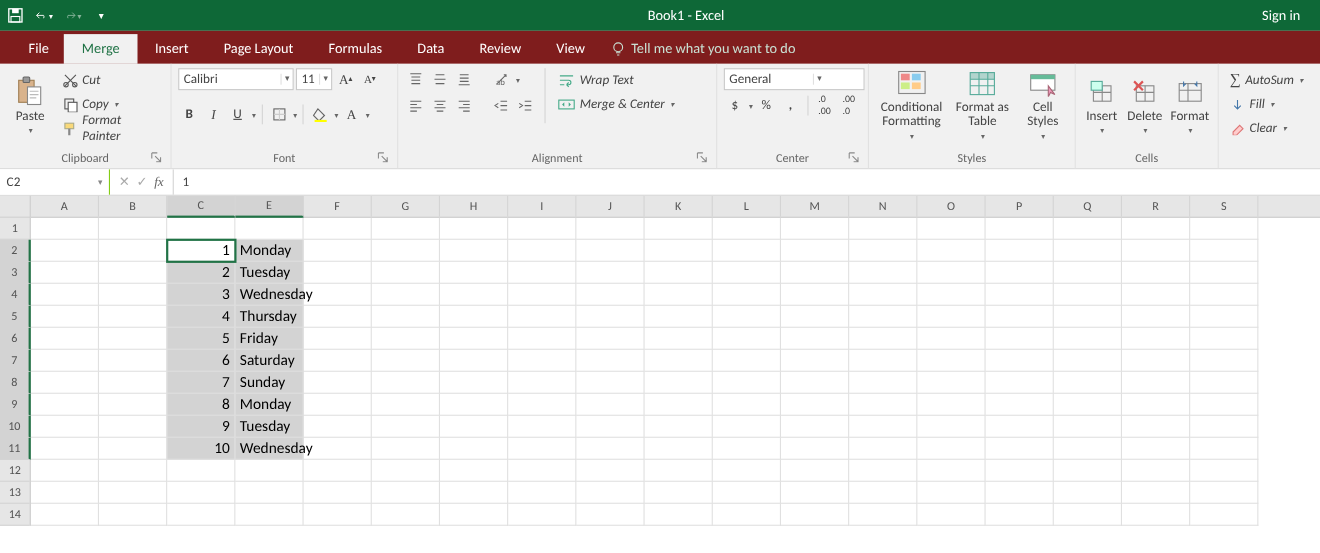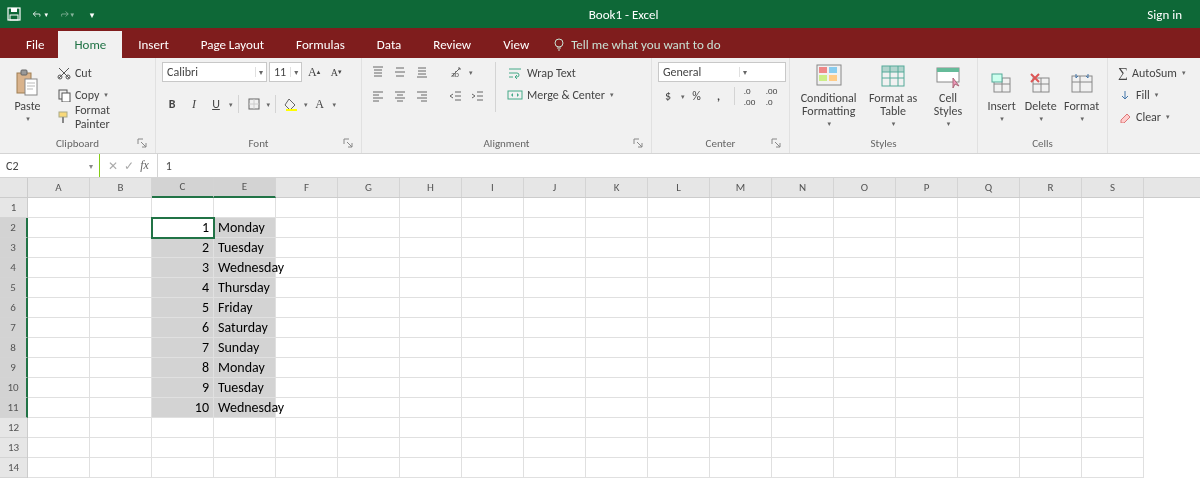--- a/index.html
+++ b/index.html
@@ -15,21 +15,21 @@
   .tab.file { padding: 6px 14px; }
   .tellme { display: flex; align-items: center; color: #c9e0d3; font-size: 13px; margin-left: 8px; padding-bottom: 6px; gap: 6px; justify-content: center; }
   .ribbon { background: #f1f1f1; border-bottom: 1px solid #d4d4d4; height: 96px; display: flex; }
   .group { border-right: 1px solid #e1e1e1; display: flex; flex-direction: column; justify-content: space-between; padding: 4px 6px 0 6px; }
   .group-label { text-align: center; font-size: 11px; color: #666; padding: 2px 0 3px; position: relative; }
   .group-label .launcher { position: absolute; right: 0; bottom: 3px; width: 12px; height: 12px; }
   .group-body { display: flex; align-items: flex-start; gap: 4px; flex: 1; }
   .bigbtn { display: flex; flex-direction: column; align-items: center; justify-content: center; width: 44px; height: 66px; gap: 2px; text-align: center; line-height: 1.1; }
   .bigbtn .ico { width: 30px; height: 30px; display: flex; align-items: center; justify-content: center; }
   .stack3 { display: flex; flex-direction: column; gap: 1px; }
-  .stack3 > div { display: flex; align-items: center; gap: 4px; height: 21px; padding: 0 4px; }
+  .stack3 > div { display: flex; align-items: center; gap: 4px; height: 21px; padding: 0 4px; font-style: italic; }
   .combo { display: inline-flex; align-items: center; background: #fff; border: 1px solid #c8c8c8; height: 20px; font-size: 12px; }
   .combo .val { padding: 0 4px; min-width: 80px; }
   .combo .arrow { padding: 0 3px; border-left: 1px solid #e0e0e0; font-size: 8px; color: #666; }
   .btnrow { display: flex; gap: 2px; align-items: center; }
   .tinybtn { width: 20px; height: 20px; display: inline-flex; align-items: center; justify-content: center; border: 1px solid transparent; }
   .sep { width: 1px; height: 18px; background: #d4d4d4; margin: 0 3px; }
   .dd { font-size: 7px; color: #666; margin-left: 1px; }
   .formula-bar { display: flex; height: 24px; border-bottom: 1px solid #d4d4d4; background: #fff; align-items: stretch; }
   .namebox { width: 100px; border-right: 1px solid #84cc16; display: flex; align-items: center; padding: 0 6px; background: #fff; }
   .namebox .arrow { margin-left: auto; font-size: 8px; color: #888; }
@@ -78,21 +78,21 @@
         <span class="dd" style="color:#fff">▾</span>
       </span>
     <span class="qat-icon" style="color:#fff;font-size:9px">▾</span>
   </div>
   <div class="title">Book1  -  Excel</div>
   <div class="signin">Sign in</div>
 </div>
 
 <div class="tabs">
   <div class="tab file">File</div>
-  <div class="tab active">Home</div>
+  <div class="tab active">Merge</div>
   <div class="tab">Insert</div>
   <div class="tab">Page Layout</div>
   <div class="tab">Formulas</div>
   <div class="tab">Data</div>
   <div class="tab">Review</div>
   <div class="tab">View</div>
   <div class="tellme">
     <span>
         <svg width="12" height="14" viewBox="0 0 12 14">
           <circle cx="6" cy="5" r="4" fill="none" stroke="#c9e0d3"></circle>

